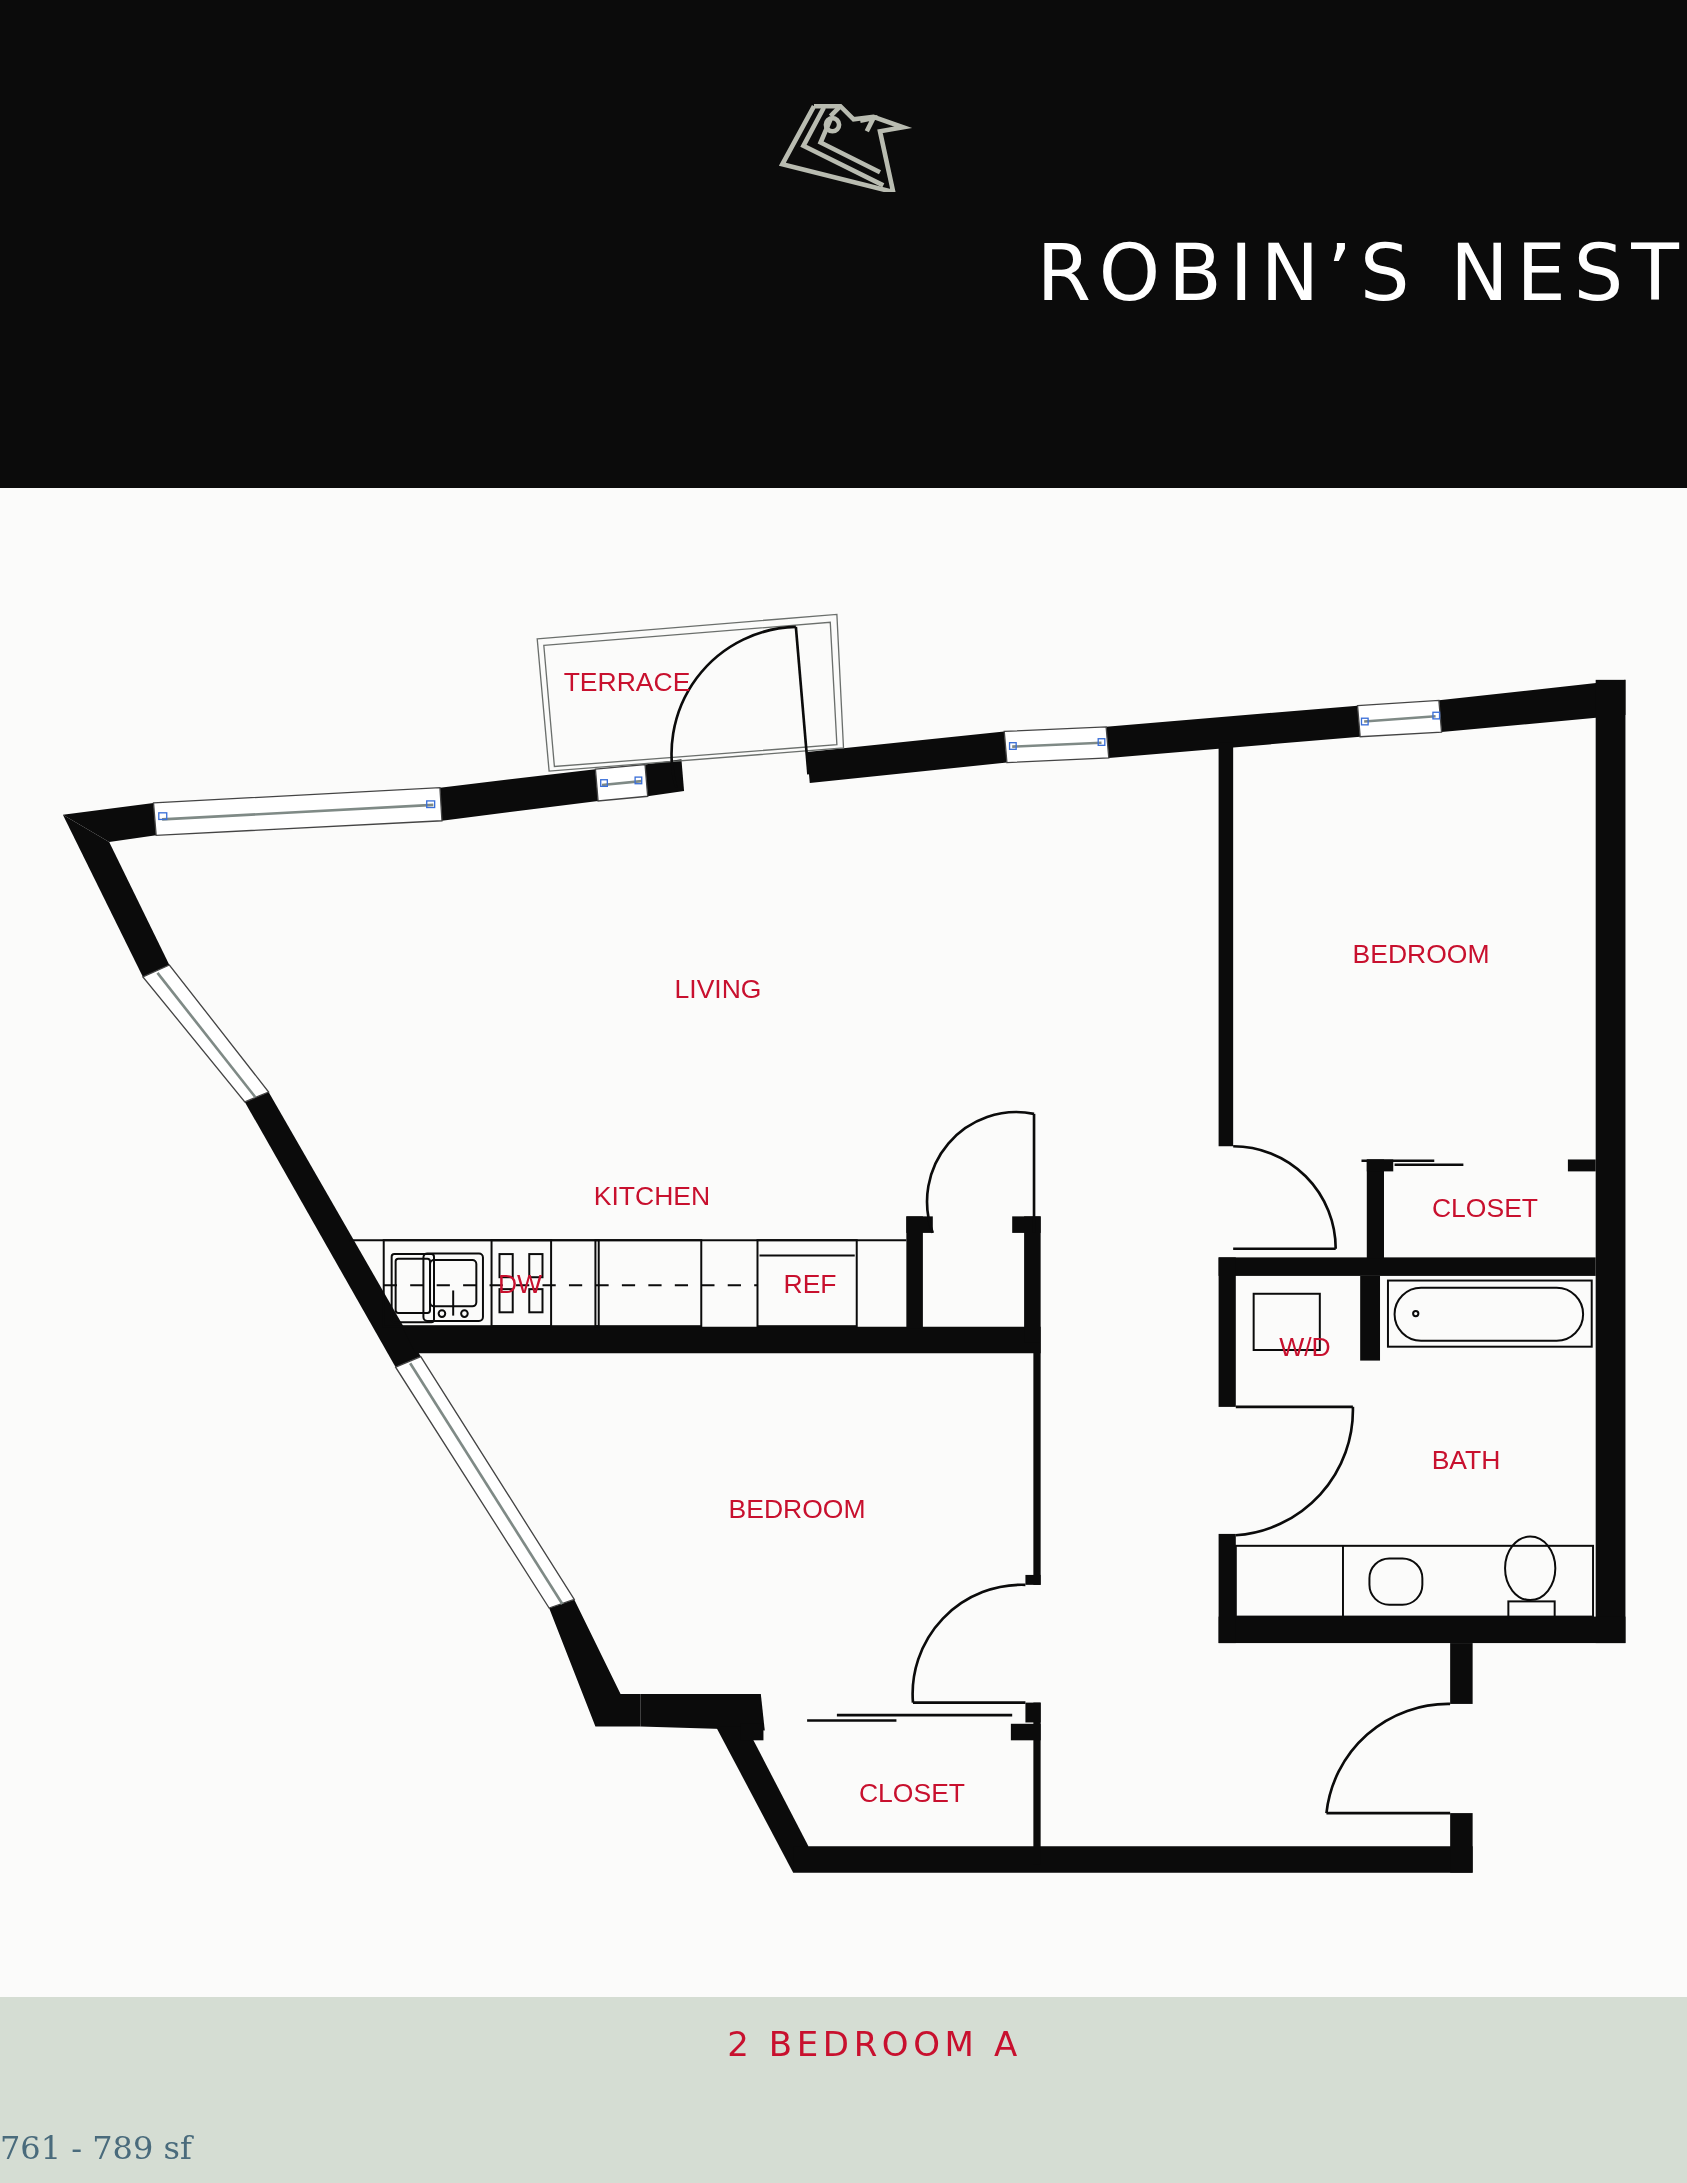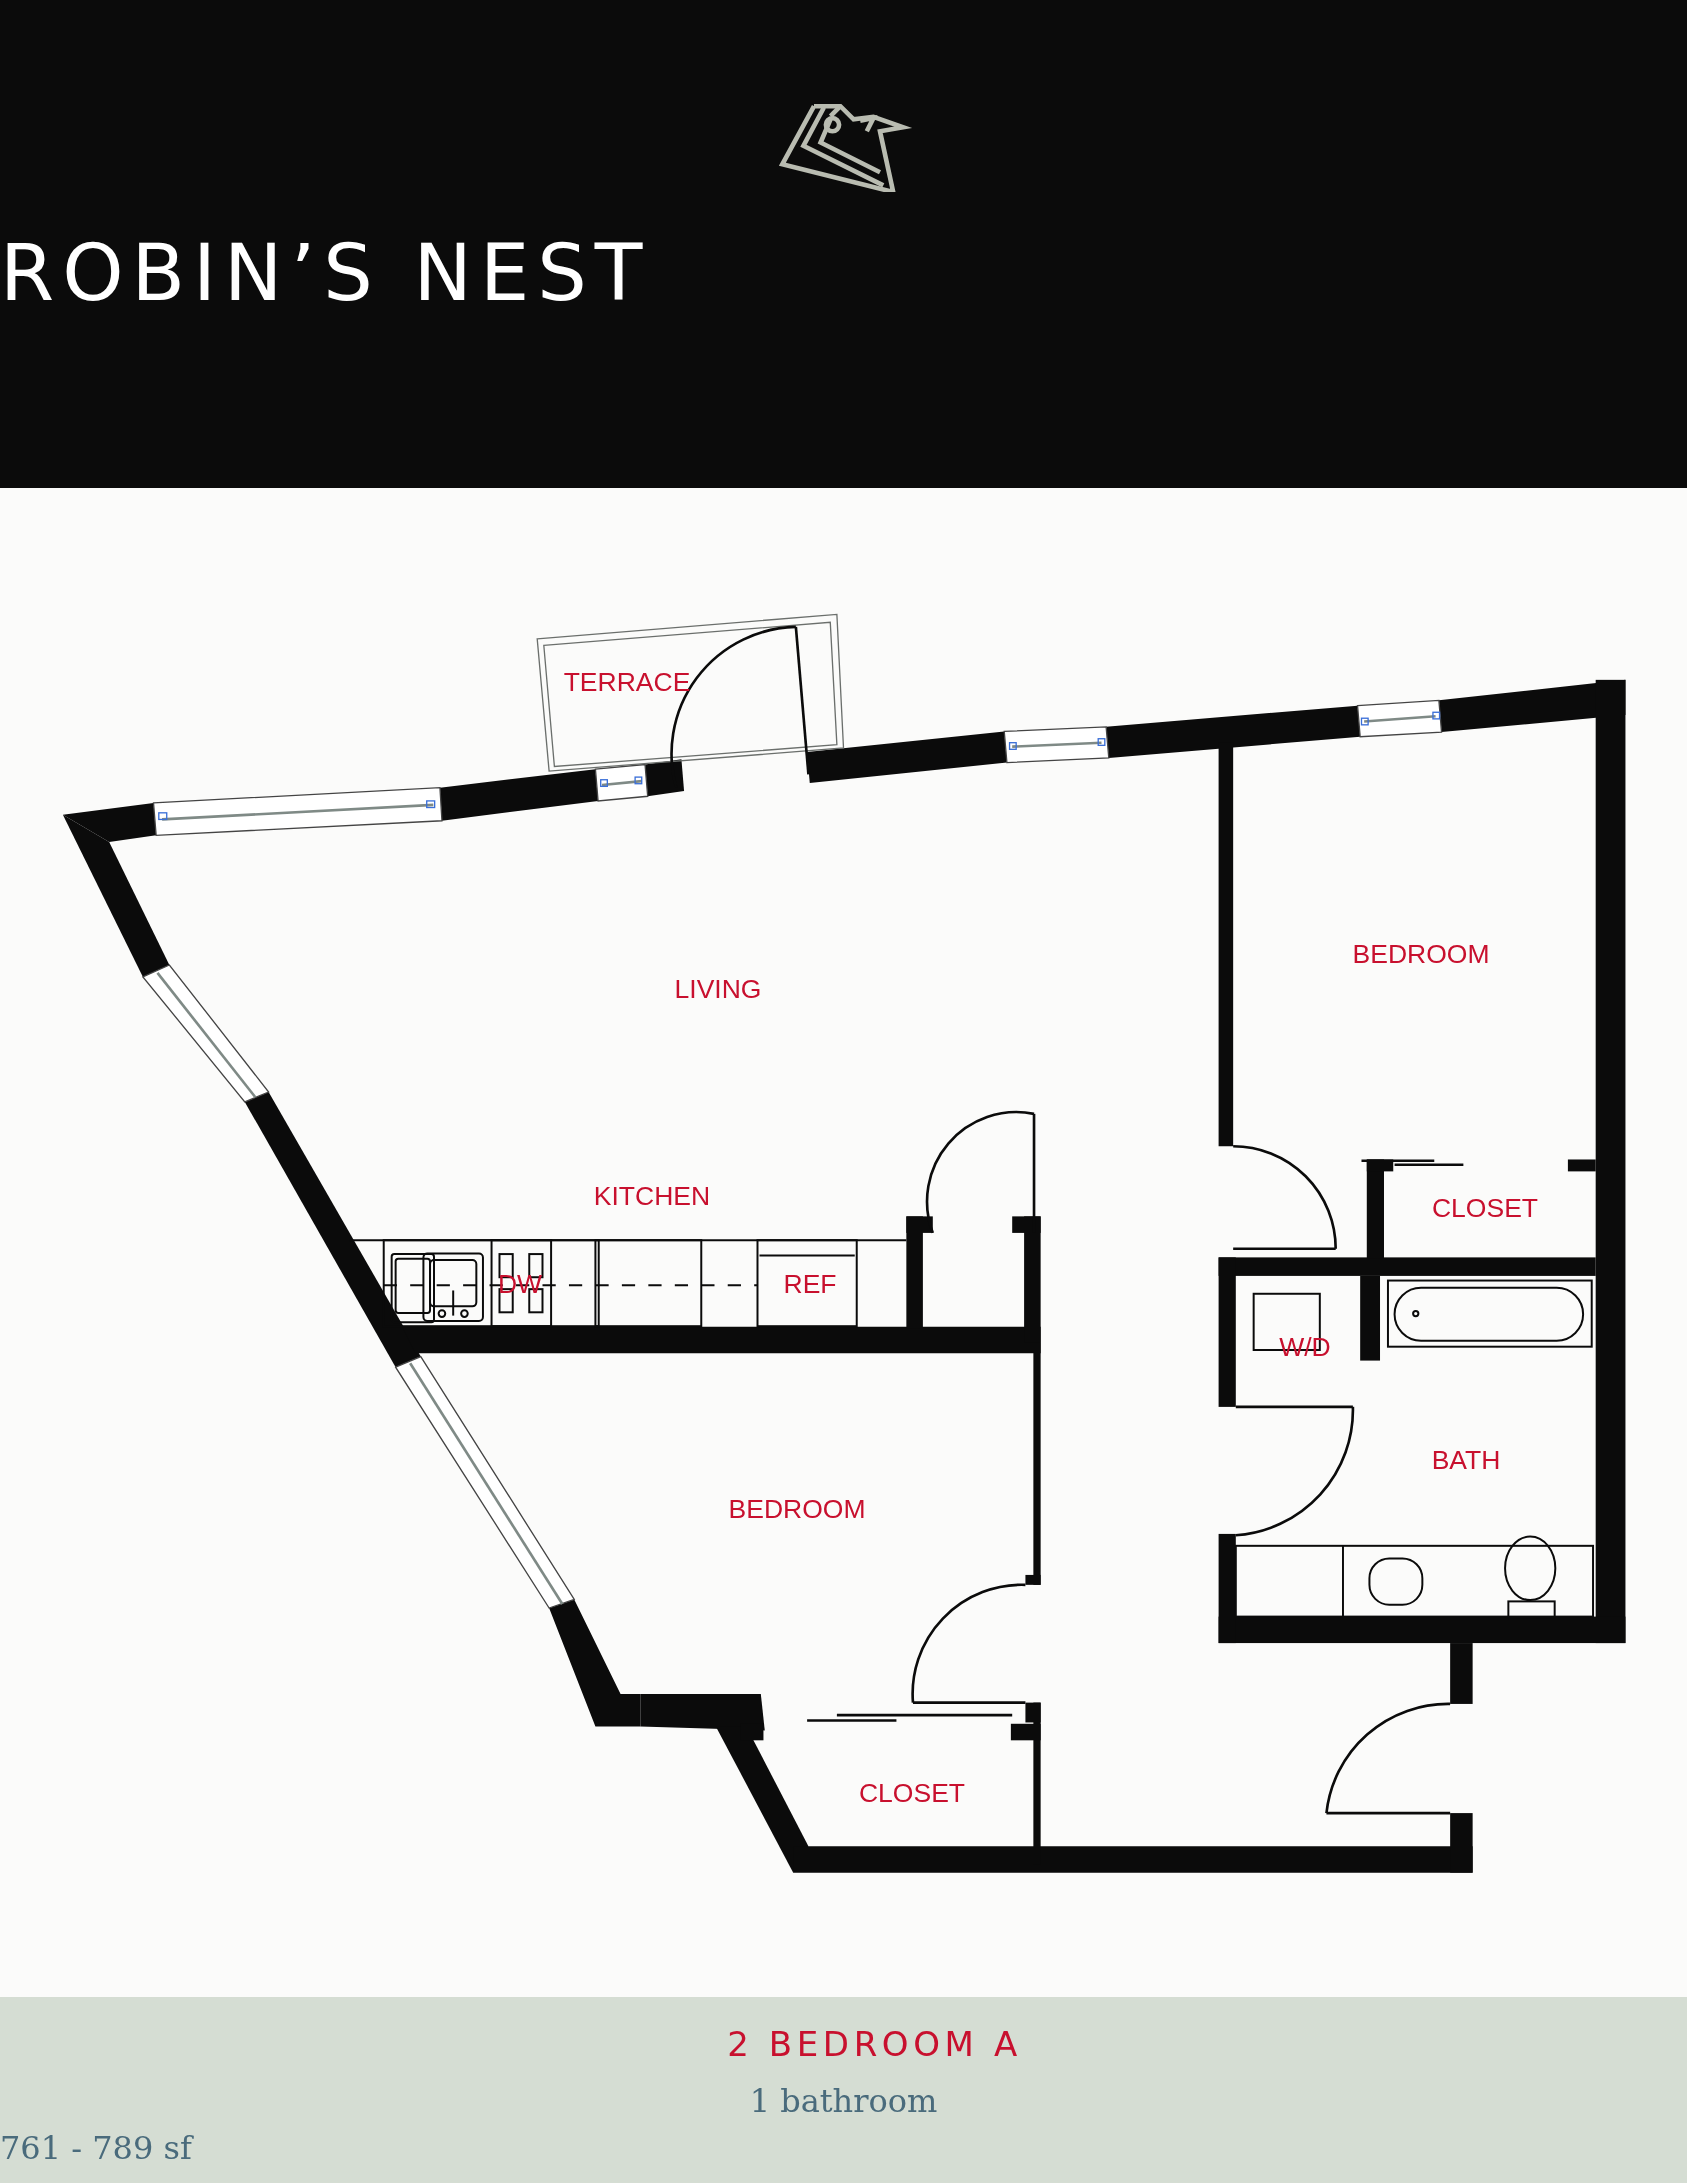--- a/index.html
+++ b/index.html
@@ -7,21 +7,21 @@
     width: 1687px; height: 2183px; position: relative; overflow: hidden;
     background: #fbfbfa;
     font-family: "Liberation Sans", sans-serif;
   }
   .header {
     position: absolute; left: 0; top: 0; width: 1687px; height: 488px;
     background: #0b0b0b;
   }
   .logo { position: absolute; left: 774px; top: 93px; width: 146px; height: 99px; }
   .title {
-    position: absolute; left: 0; top: 228px; width: 1687px; text-align: left;
+    position: absolute; left: 0; top: 228px; width: 1687px; text-align: right;
     color: #ffffff; font-size: 78px; letter-spacing: 8px; font-weight: normal;
     font-family: "DejaVu Sans", sans-serif;
   }
   .subtitle {
     position: absolute; left: 0; top: 361px; width: 1687px; text-align: center;
     color: #b9bcb1; font-size: 33px; letter-spacing: 14.6px; font-weight: bold;
     font-family: "DejaVu Sans", sans-serif;
   }
   .plan { position: absolute; left: 0; top: 488px; width: 1658px; height: 1509px; }
   .room-label {
@@ -237,16 +237,15 @@
   <div class="room-label" style="left:1485px; top:705px;">CLOSET</div>
   <div class="room-label" style="left:912px; top:1290px;">CLOSET</div>
   <div class="room-label" style="left:1466px; top:957px;">BATH</div>
   <div class="room-label" style="left:520px; top:781px;">DW</div>
   <div class="room-label" style="left:810px; top:781px;">REF</div>
   <div class="room-label" style="left:1305px; top:844px;">W/D</div>
 </div>
 
 <div class="footer">
   <div class="unit-name">2 BEDROOM A</div>
-  <div class="unit-bath">1 bathroom</div>
   <div class="unit-sf">761 - 789 sf</div>
 </div>
 
 
 </body></html>

